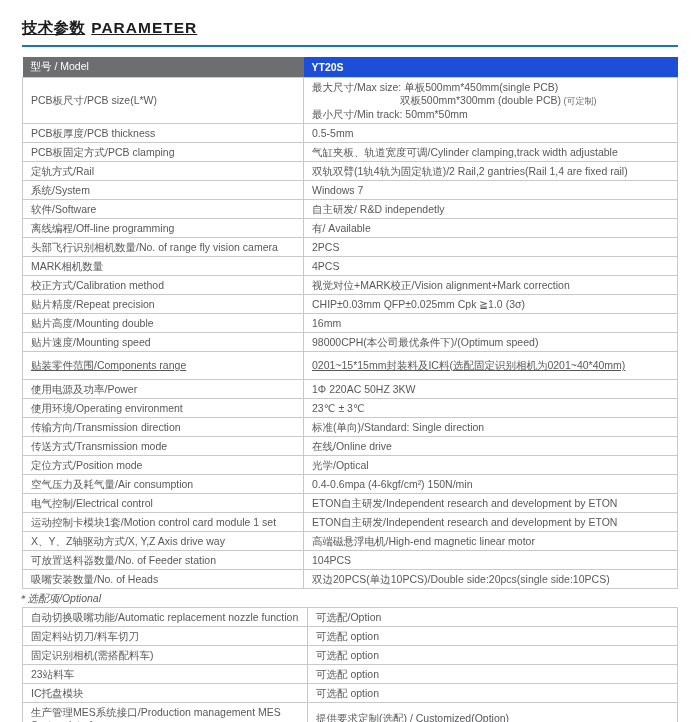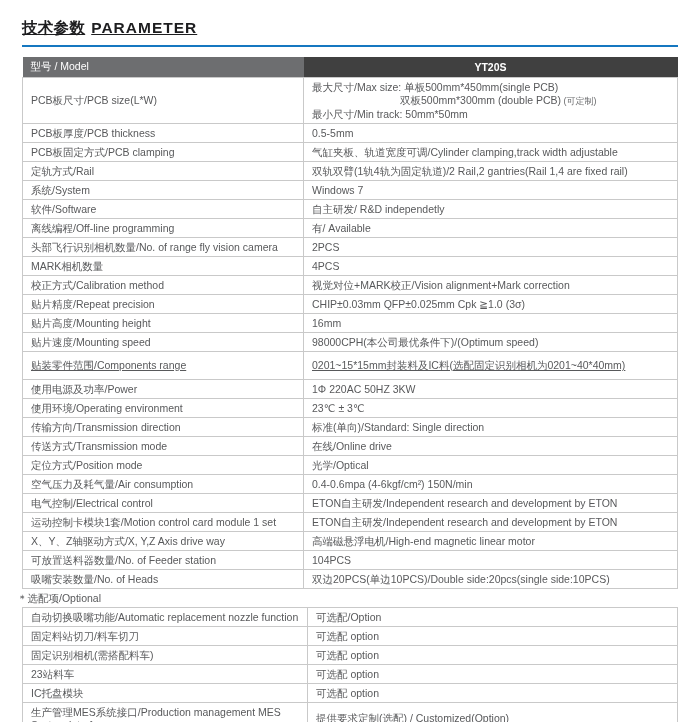--- a/index.html
+++ b/index.html
@@ -33,41 +33,42 @@
     overflow:hidden;
   }
   tr.tall td{padding-top:7px;padding-bottom:7px;text-decoration:underline;}
   td.cell-label{padding-right:8px;}
   .vline{white-space:nowrap;}
   .vline.indent{padding-left:88px;}
   .vline .note{font-size:9px;color:#6a6b6d;}
   .optional-label{
     font-size:10.5px;line-height:13px;color:#58595b;
     margin:3px 0 2px -5px;
+    font-style:italic;
   }
 </style>
 </head>
 <body>
 
 <div class="page">
 
   <div class="page-title">
     <span>技术参数</span><span class="en">PARAMETER</span>
   </div>
   <div class="accent-line" style="background: rgb(21, 119, 192);"></div>
 
   <table class="param-table">
     <colgroup>
         <col style="width:281px">
         <col>
       </colgroup>
     <thead>
       <tr>
         <th style="background: rgb(109, 110, 112);">型号 / Model</th>
-        <th class="model" style="background: #404040; text-align: center;">YT20S</th>
+        <th class="model" style="background: #1d4ed8;">YT20S</th>
       </tr>
     </thead>
     <tbody id="main-rows">
         <tr>
           <td class="cell-label">PCB板尺寸/PCB size(L*W)</td>
           <td class="cell-value">
             <div class="vline">最大尺寸/Max size:  单板500mm*450mm(single PCB)</div>
             <div class="vline indent">双板500mm*300mm (double PCB)<span class="note">  (可定制)</span></div>
             <div class="vline">最小尺寸/Min  track:  50mm*50mm</div>
           </td>
@@ -106,21 +107,21 @@
         </tr>
         <tr>
           <td class="cell-label">校正方式/Calibration method</td>
           <td class="cell-value">视觉对位+MARK校正/Vision alignment+Mark correction</td>
         </tr>
         <tr>
           <td class="cell-label">贴片精度/Repeat precision</td>
           <td class="cell-value">CHIP±0.03mm  QFP±0.025mm   Cpk ≧1.0 (3σ)</td>
         </tr>
         <tr>
-          <td class="cell-label">贴片高度/Mounting height</td>
+          <td class="cell-label">贴片高度/Mounting double</td>
           <td class="cell-value">16mm</td>
         </tr>
         <tr>
           <td class="cell-label">贴片速度/Mounting speed</td>
           <td class="cell-value">98000CPH(本公司最优条件下)/(Optimum speed)</td>
         </tr>
         <tr class="tall">
           <td class="cell-label">贴装零件范围/Components range</td>
           <td class="cell-value">0201~15*15mm封装料及IC料(选配固定识别相机为0201~40*40mm)</td>
         </tr>

